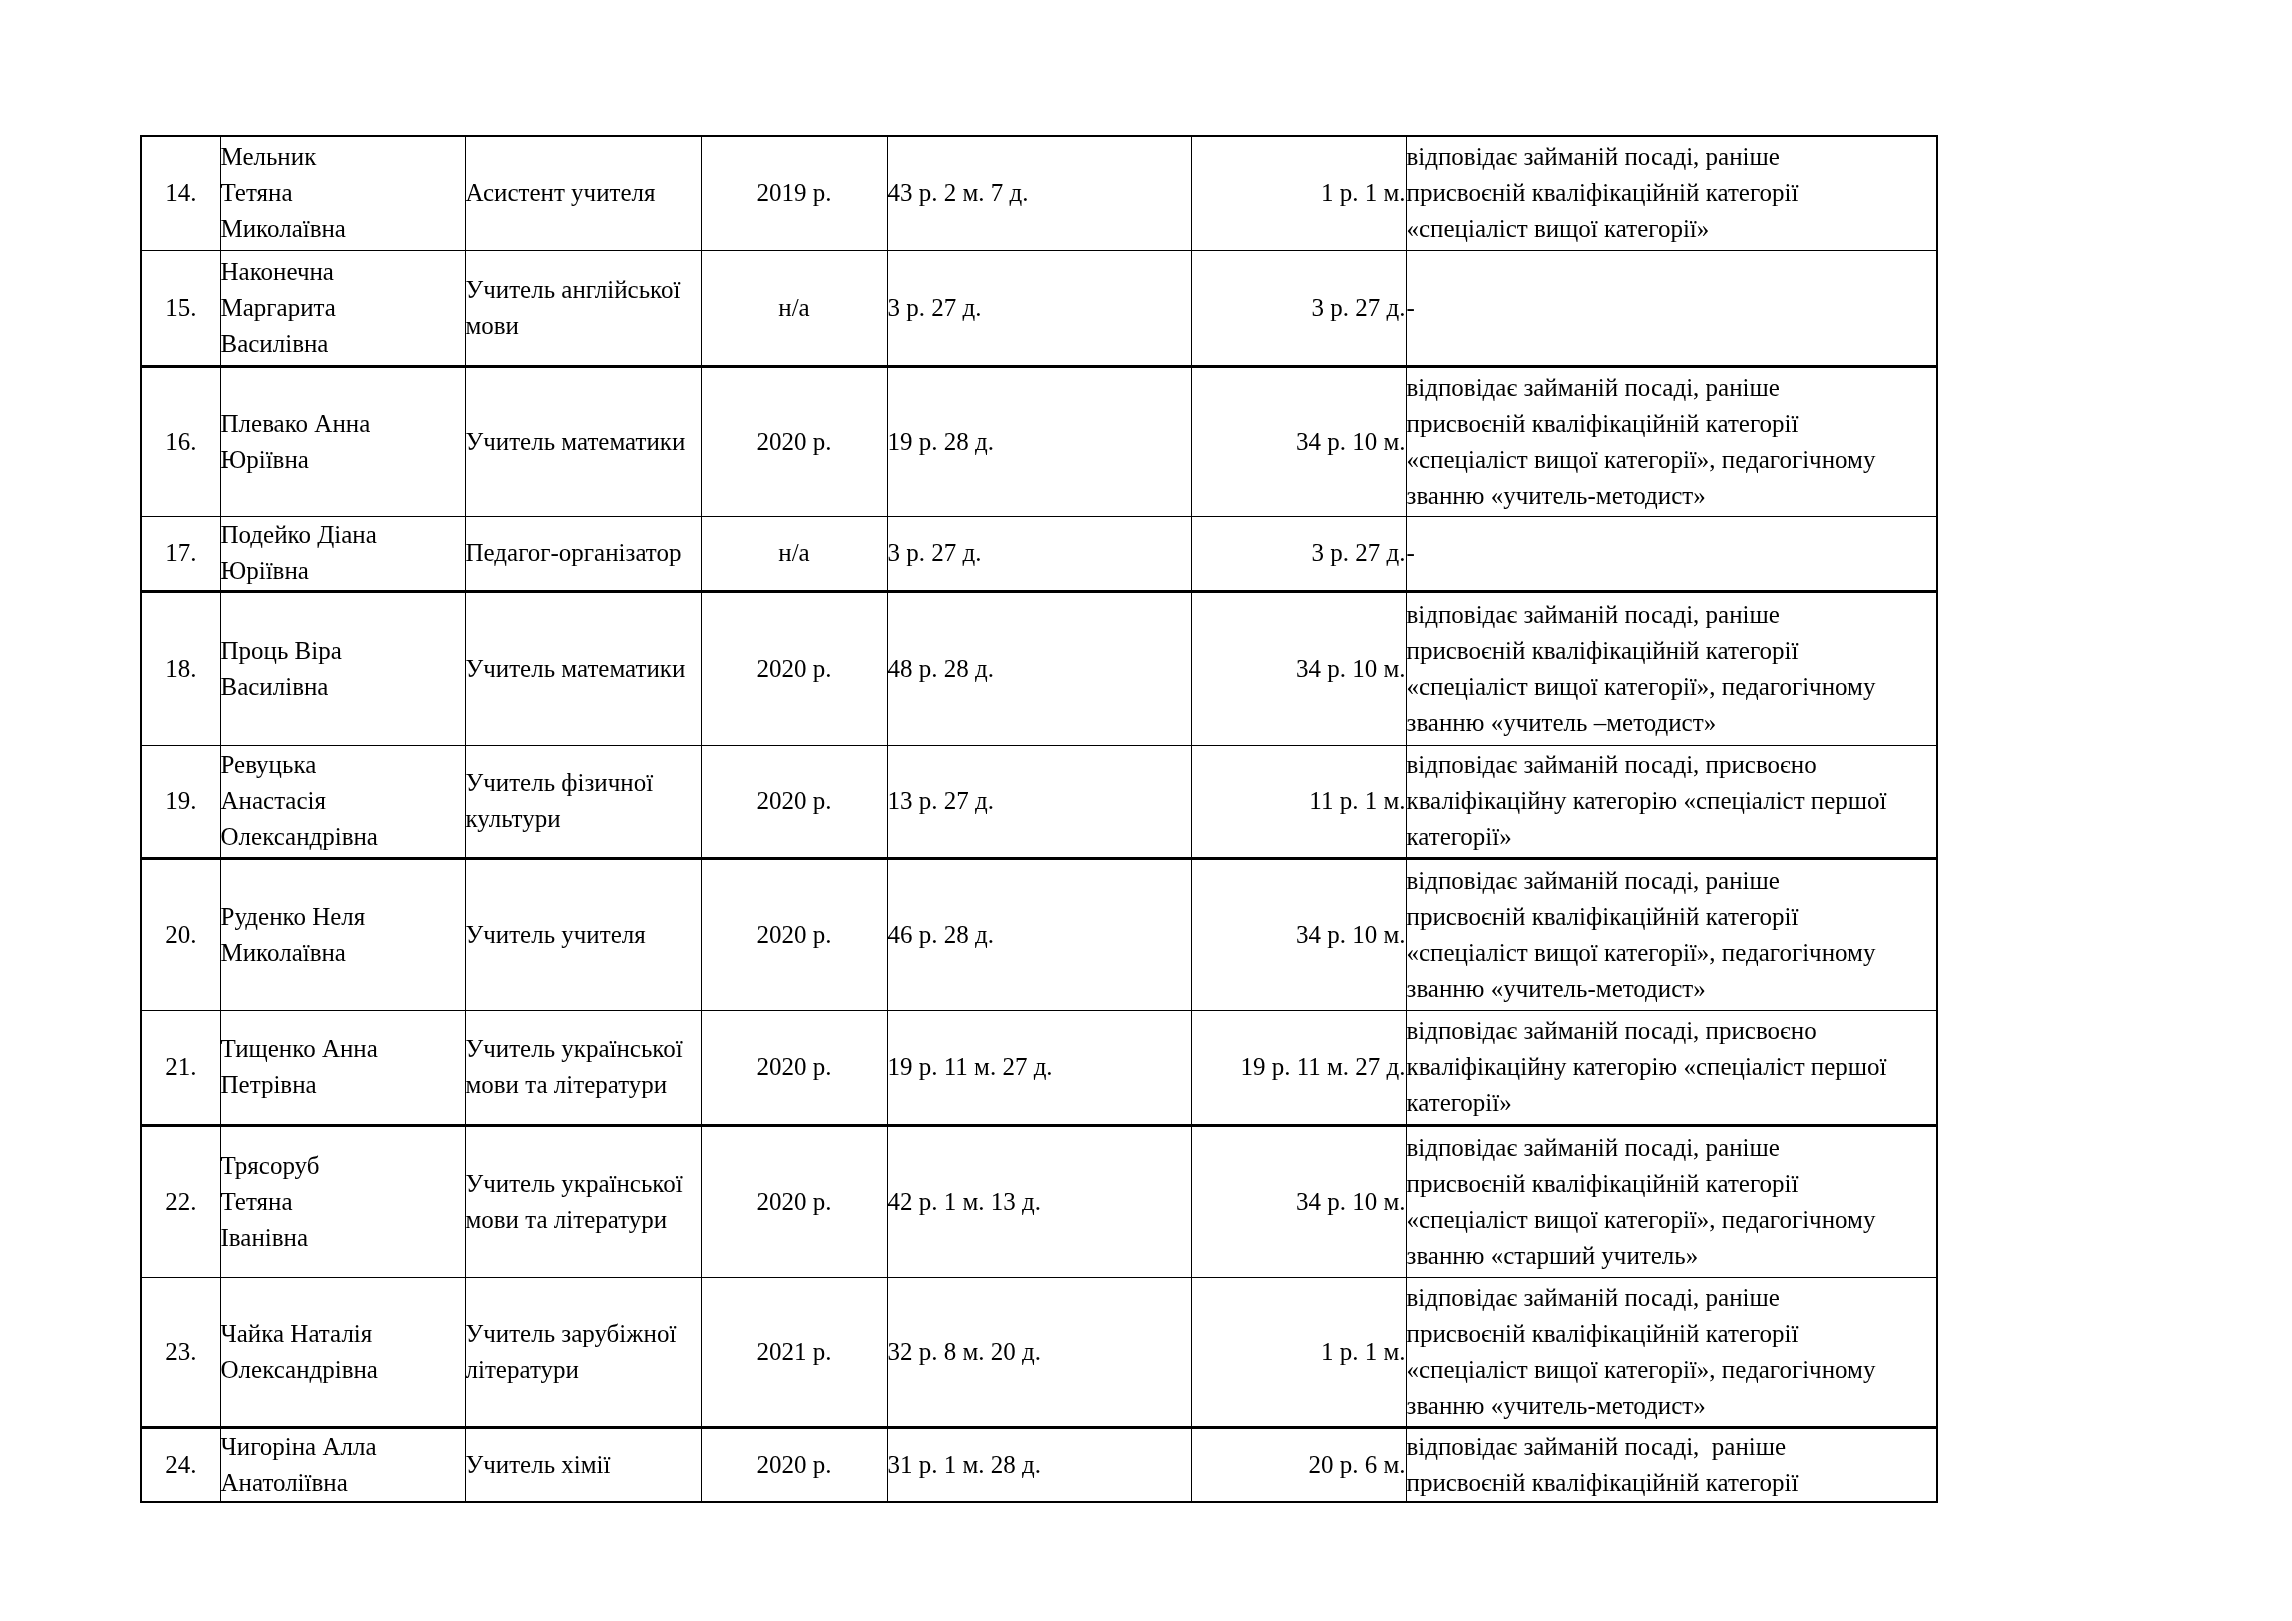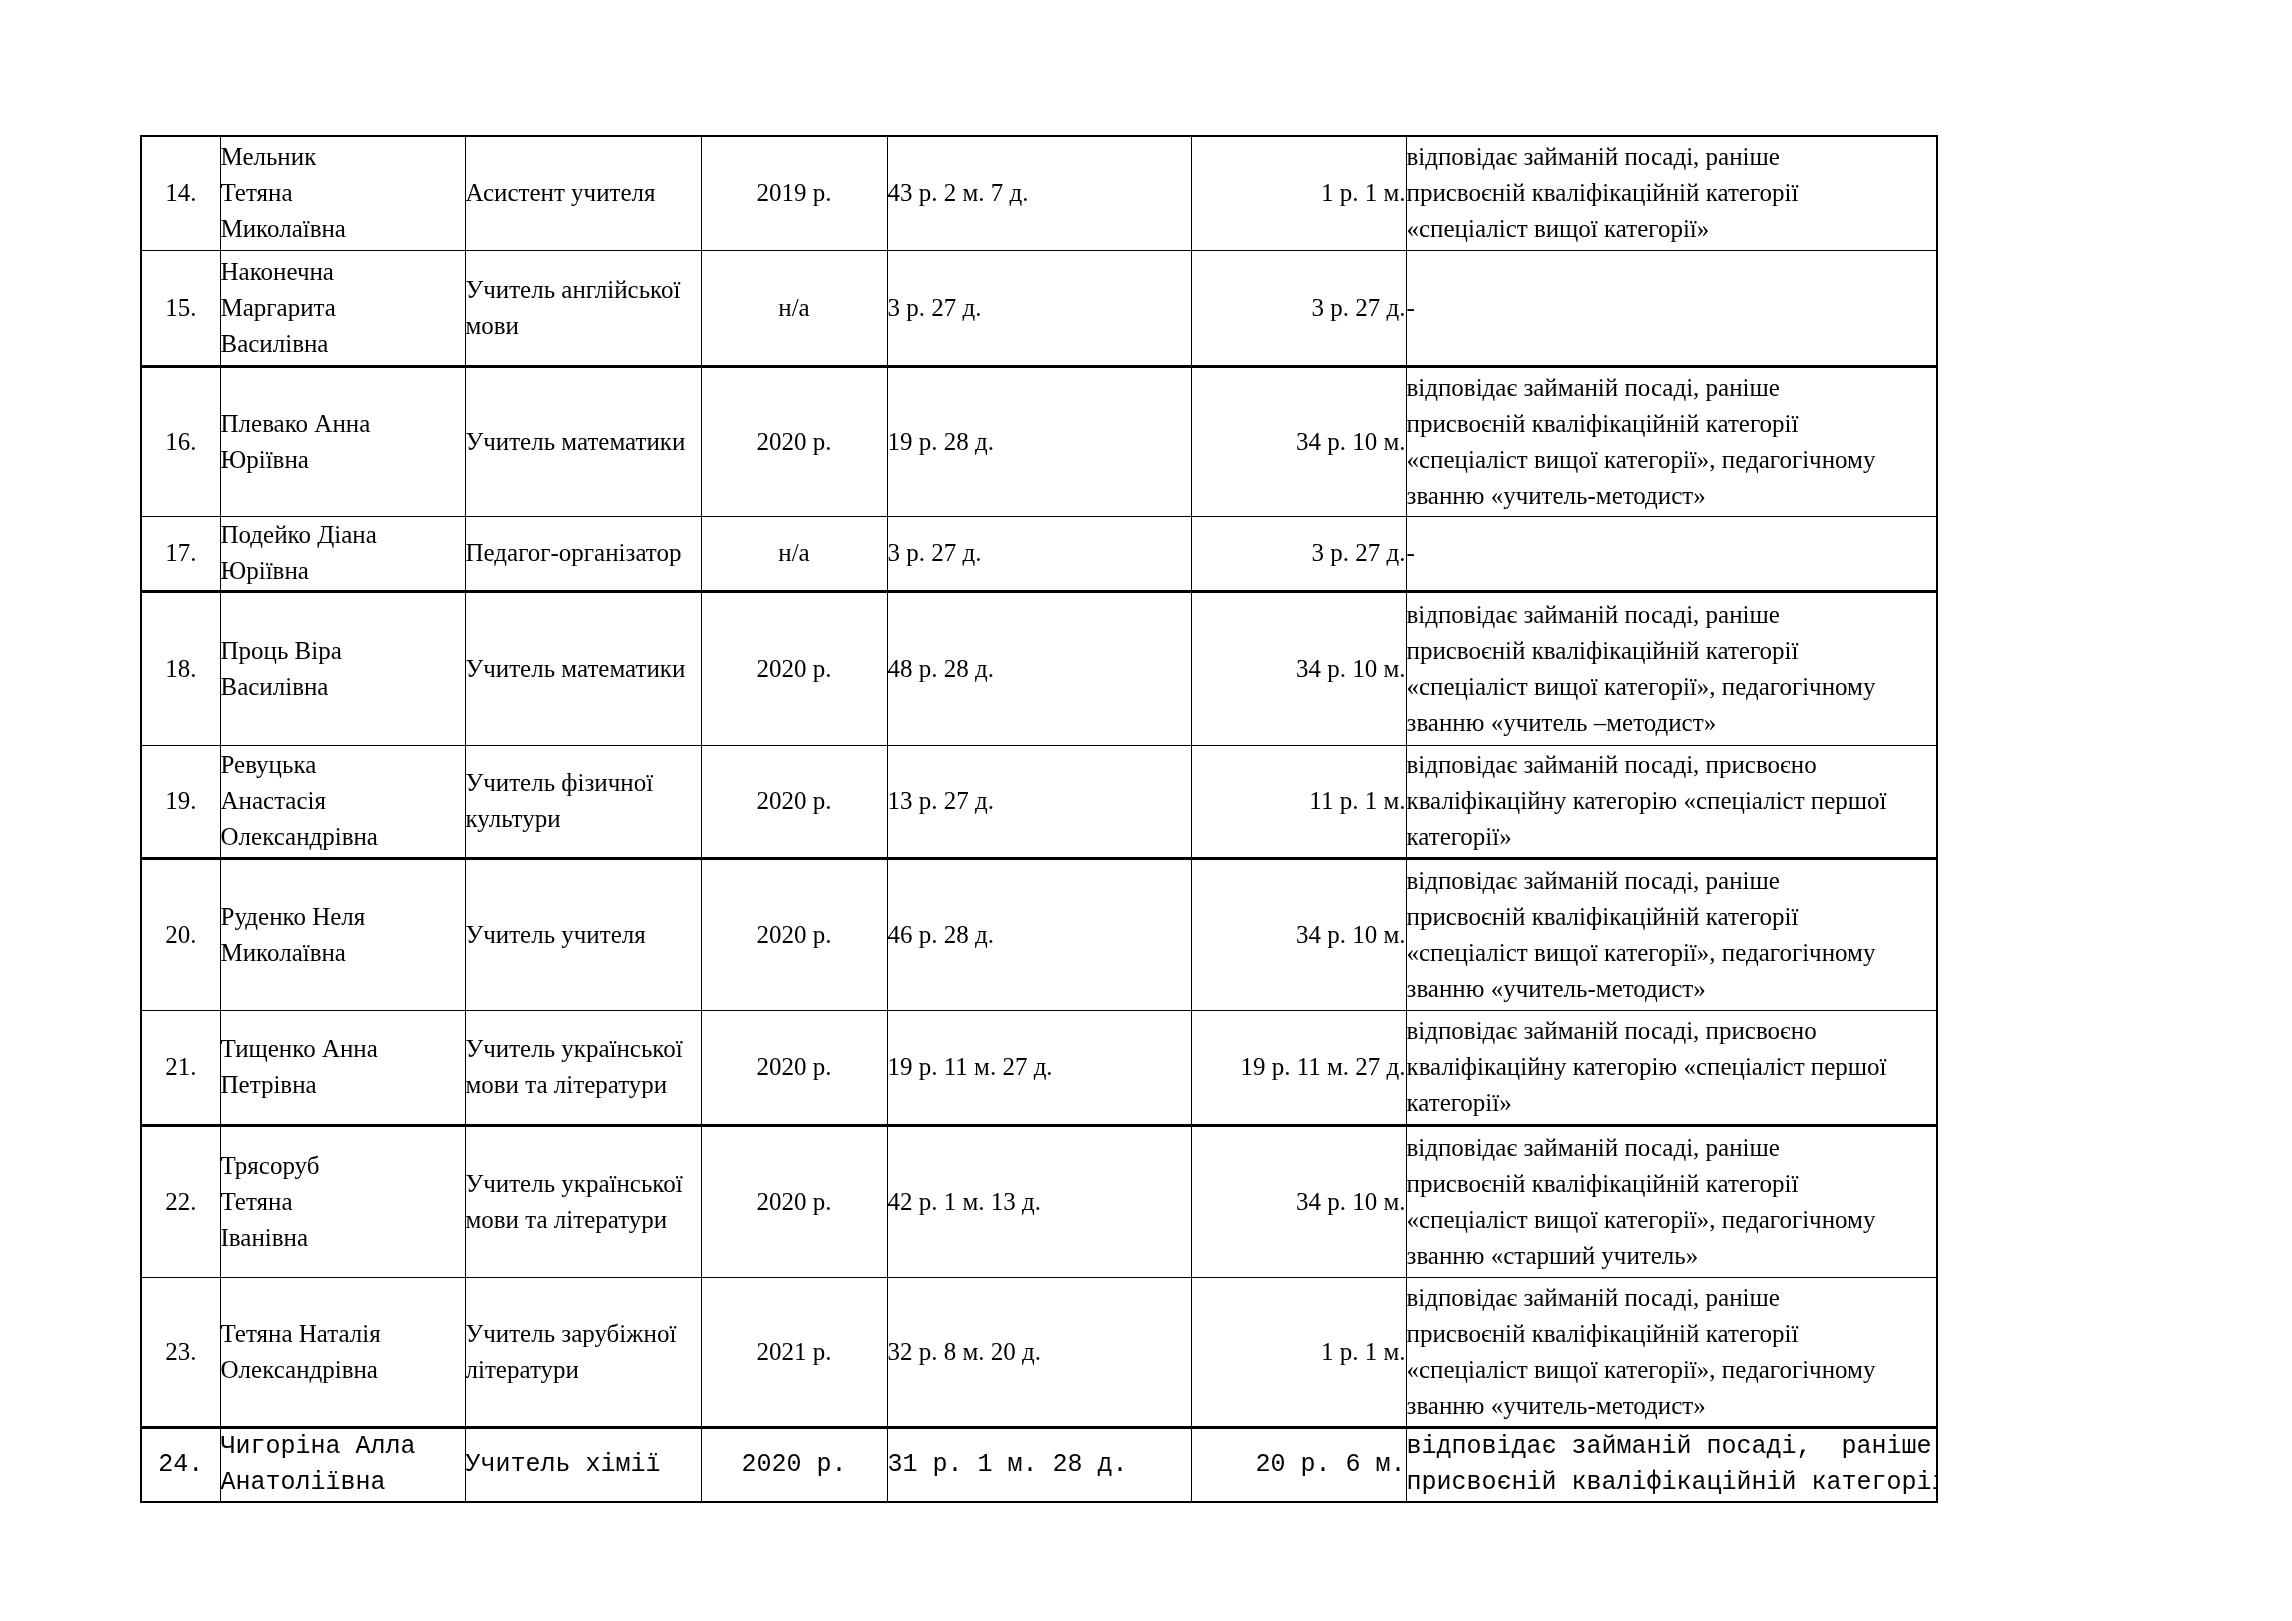--- a/index.html
+++ b/index.html
@@ -43,21 +43,21 @@
   table.t tr:nth-child(1)  { height: 114px; }
   table.t tr:nth-child(2)  { height: 116px; }
   table.t tr:nth-child(3)  { height: 150px; }
   table.t tr:nth-child(4)  { height: 75px;  }
   table.t tr:nth-child(5)  { height: 154px; }
   table.t tr:nth-child(6)  { height: 113px; }
   table.t tr:nth-child(7)  { height: 152px; }
   table.t tr:nth-child(8)  { height: 115px; }
   table.t tr:nth-child(9)  { height: 152px; }
   table.t tr:nth-child(10) { height: 150px; }
-  table.t tr:nth-child(11) { height: 55px; font-family: Liberation Mono, monospace;  }
+  table.t tr:nth-child(11) { height: 55px;  }
 
   td.c-num  { text-align: center; white-space: nowrap; }
   td.c-name { text-align: left; padding-left: 14.3px; padding-right: 3.6px; white-space: pre; }
   td.c-pos  { text-align: left; padding-left: 7.2px;  padding-right: 3.6px; white-space: pre; }
   td.c-year { text-align: center; white-space: nowrap; margin-left: 16px; }
   td.c-exp1 { text-align: left; white-space: nowrap; margin-left: 20px; }
   td.c-exp2 { text-align: right; white-space: nowrap; }
   td.c-qual {
     text-align: left;
     vertical-align: top;
@@ -192,21 +192,21 @@
           <td class="c-year">2020 р.</td>
           <td class="c-exp1">42 р. 1 м. 13 д.</td>
           <td class="c-exp2">34 р. 10 м.</td>
           <td class="c-qual">відповідає займаній посаді, раніше
 присвоєній кваліфікаційній категорії
 «спеціаліст вищої категорії», педагогічному
 званню «старший учитель»</td>
         </tr>
         <tr>
           <td class="c-num">23.</td>
-          <td class="c-name">Тетяна Наталія
+          <td class="c-name">Чайка Наталія
 Олександрівна</td>
           <td class="c-pos">Учитель зарубіжної
 літератури</td>
           <td class="c-year">2021 р.</td>
           <td class="c-exp1">32 р. 8 м. 20 д.</td>
           <td class="c-exp2">1 р. 1 м.</td>
           <td class="c-qual">відповідає займаній посаді, раніше
 присвоєній кваліфікаційній категорії
 «спеціаліст вищої категорії», педагогічному
 званню «учитель-методист»</td>

